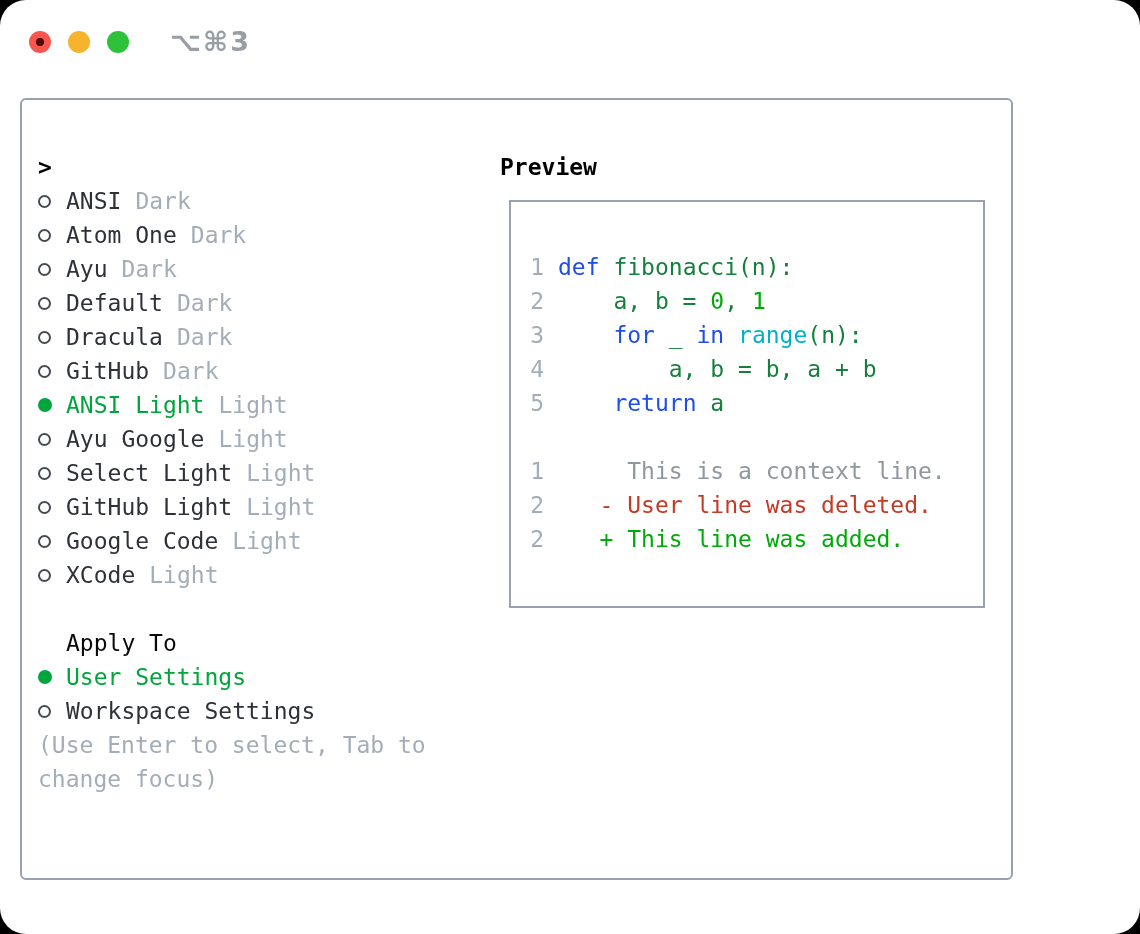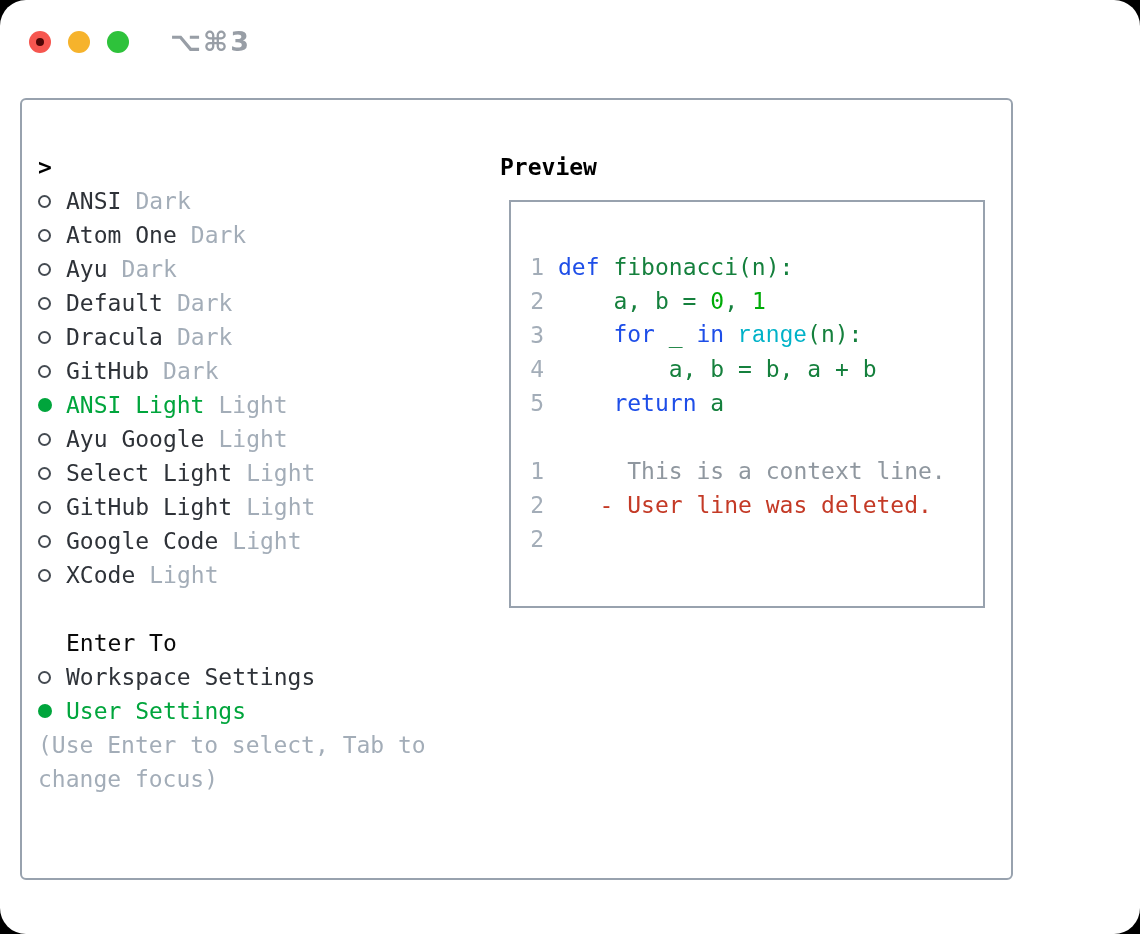--- a/index.html
+++ b/index.html
@@ -45,21 +45,21 @@
     position:absolute;left:509px;top:200px;width:476px;height:408px;
     border:2px solid var(--border-gray);background:#fff;box-sizing:border-box;
   }
   .code-area{padding:48px 0 0 19px;}
   .code-row{display:flex;align-items:center;height:34px;}
   .num{width:14px;flex:none;text-align:right;margin-right:14px;color:var(--muted-gray);}
   .code{white-space:pre;color:#0b0d10;}
   .tok-plain{color:#15803d;}
   .tok-keyword{color:var(--keyword-blue);}
   .tok-number{color:var(--code-green);}
-  .tok-builtin{color:var(--builtin-cyan);font-family:Liberation Mono, monospace;}
+  .tok-builtin{color:var(--builtin-cyan);}
   .tok-context{color:var(--context-gray);text-align:center;}
   .tok-deleted{color:var(--deleted-red);}
   .tok-added{color:var(--code-green);}
 </style>
 </head>
 <body>
 
 <div class="screen">
 
   <div class="titlebar">
@@ -159,34 +159,34 @@
           <span class="marker">
             <span class="radio"></span>
           </span>
           <span class="name">XCode</span>
           <span class="variant">Light</span>
         </div>
       </div>
     <div class="spacer"></div>
     <div class="row">
       <span class="marker"></span>
-      <span class="apply-label">Enter To</span>
+      <span class="apply-label">Apply To</span>
     </div>
     <div id="apply-list">
         <div class="row">
           <span class="marker">
+            <span class="radio on"></span>
+          </span>
+          <span class="name sel">User Settings</span>
+        </div>
+        <div class="row">
+          <span class="marker">
             <span class="radio"></span>
           </span>
           <span class="name">Workspace Settings</span>
-        </div>
-        <div class="row">
-          <span class="marker">
-            <span class="radio on"></span>
-          </span>
-          <span class="name sel">User Settings</span>
         </div>
       </div>
     <div class="help">(Use Enter to select, Tab to change focus)</div>
   </div>
 
   <div class="preview-title">Preview</div>
   <div class="preview-box">
     <div class="code-area" id="code-area">
         <div class="code-row">
           <span class="num">1</span>
@@ -215,17 +215,18 @@
         <div class="code-row">
           <span class="num">1</span>
           <span class="code"><span class="tok-context">     This is a context line.</span></span>
         </div>
         <div class="code-row">
           <span class="num">2</span>
           <span class="code"><span class="tok-deleted">   - User line was deleted.</span></span>
         </div>
         <div class="code-row">
           <span class="num">2</span>
+          <span class="code"><span class="tok-added">   + This line was added.</span></span>
         </div>
       </div>
   </div>
 
 </div>
 
 </body></html>

